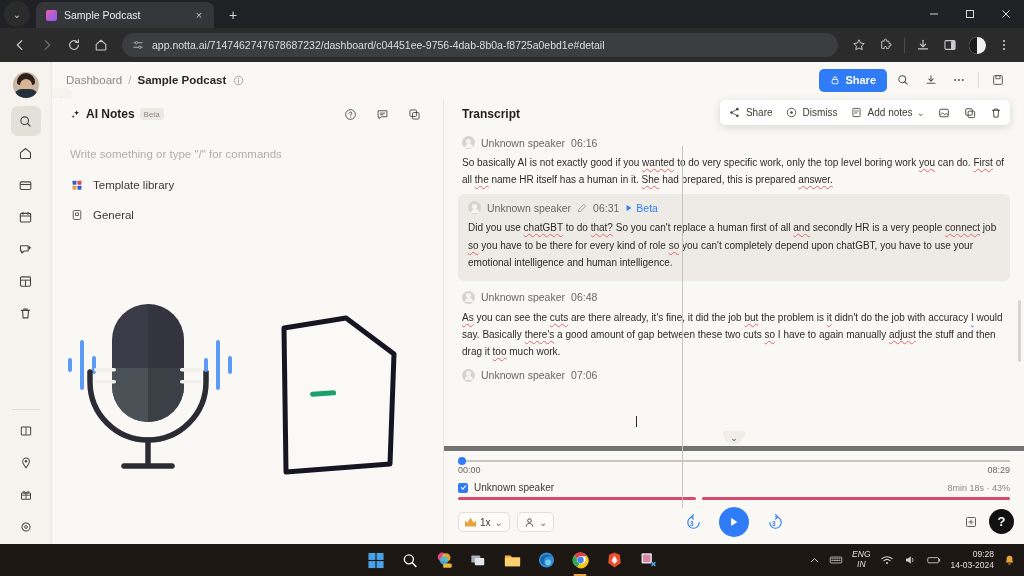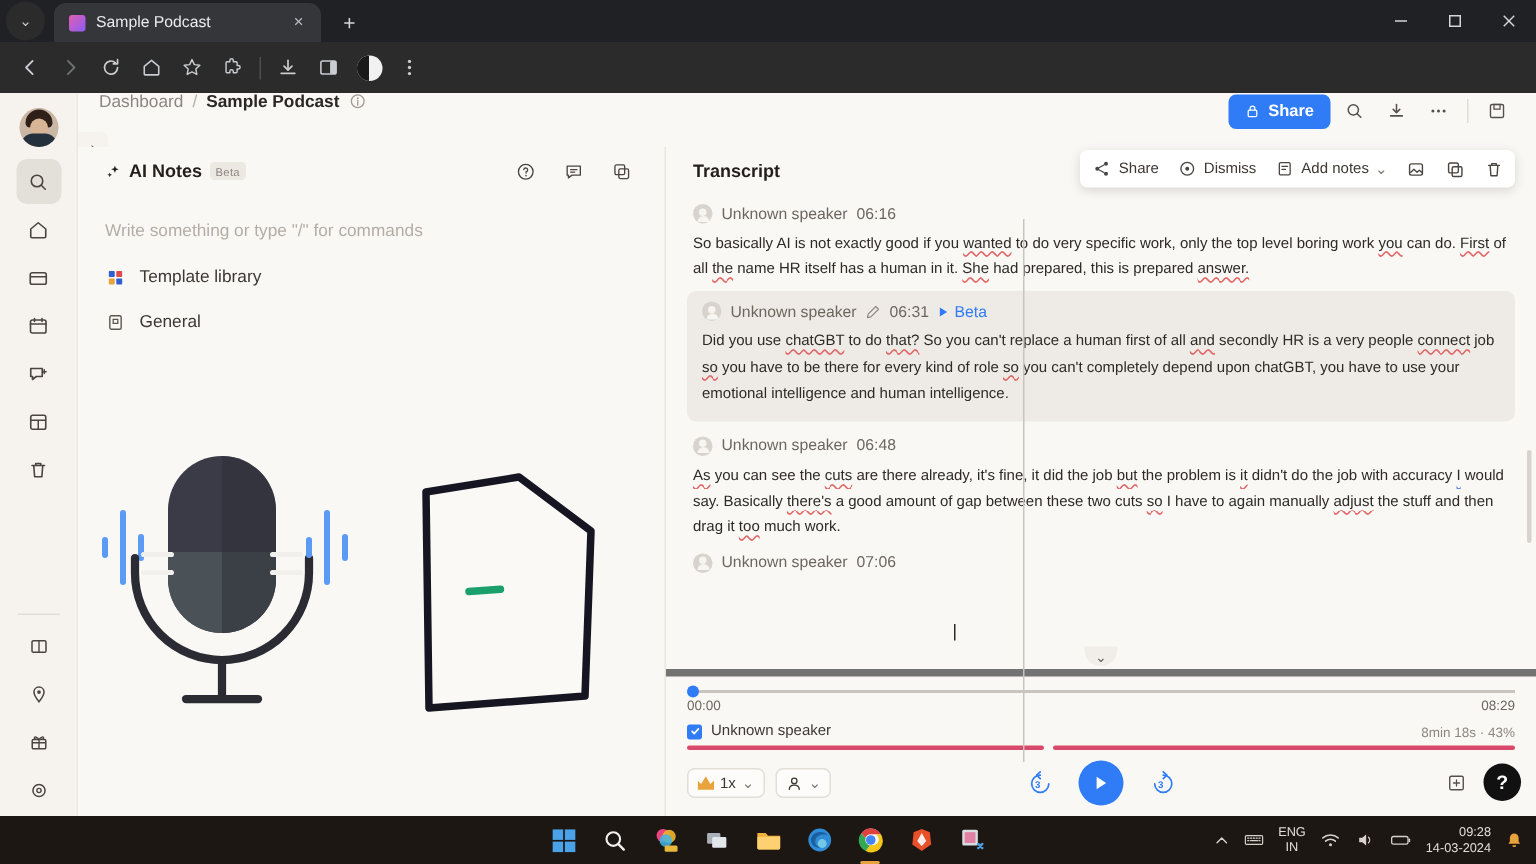--- a/index.html
+++ b/index.html
@@ -52,21 +52,21 @@
   .rail-div { width:28px; height:1px; background:#e2ddd6; margin:6px 0; }
 
   .collapse-btn {
     position:absolute; left:52px; top:26px; width:20px; height:22px;
     display:flex; align-items:center; justify-content:center; color:#8a837b; font-size:11px;
     background:#f6f3ef; border-radius:0 5px 5px 0;
   }
 
   .content { flex:1; display:flex; flex-direction:column; min-width:0; }
 
-  .apphead { height:36px; display:flex; align-items:flex-start; padding:0 14px; background:#faf8f5; }
+  .apphead { height:36px; display:flex; align-items:center; padding:0 14px; background:#faf8f5; }
   .crumb { font-size:11.5px; color:#8c8680; }
   .crumb-sep { font-size:11.5px; color:#b6b0a8; margin:0 6px; }
   .crumb-cur { font-size:11.5px; color:#2b2724; font-weight:bold; }
   .info-ico { margin-left:7px; color:#a29b93; display:flex; }
   .head-right { margin-left:auto; display:flex; align-items:center; gap:4px; }
   .share-btn {
     height:23px; background:#2f7cf6; color:#fff; border-radius:5px; display:flex; align-items:center;
     gap:5px; padding:0 11px; font-size:11px; font-weight:bold;
   }
   .head-ico { width:24px; height:24px; display:flex; align-items:center; justify-content:center; color:#55504b; }
@@ -152,21 +152,21 @@
   .rc-ico { width:20px; height:20px; display:flex; align-items:center; justify-content:center; color:#55504b; }
   .helpbtn { position:absolute; right:10px; bottom:10px; width:25px; height:25px; border-radius:50%; background:#111; color:#fff; display:flex; align-items:center; justify-content:center; font-size:13px; font-weight:bold; }
 
   
   .taskbar { position:absolute; left:0; bottom:0; width:1024px; height:32px; background:#1c1713; display:flex; align-items:center; }
   .tb-center { position:absolute; left:50%; transform:translateX(-50%); display:flex; align-items:center; gap:13px; }
   .tbi { width:21px; height:21px; display:flex; align-items:center; justify-content:center; position:relative; }
   .tbi.on::after { content:""; position:absolute; bottom:-5px; left:4px; width:13px; height:2px; background:#e8a33d; border-radius:1px; }
   .tray { position:absolute; right:8px; display:flex; align-items:center; gap:9px; color:#d8d2cb; }
   .tray-ico { display:flex; align-items:center; justify-content:center; color:#d8d2cb; }
-  .lang { font-size:8.5px; line-height:1.15; text-align:center; color:#e3ddd6; }
+  .lang { font-size:8.5px; line-height:1.15; text-align:center; color:#e3ddd6;font-style:italic; }
   .clock { font-size:8.5px; line-height:1.3; text-align:right; color:#e3ddd6; }
   .bell { color:#e8a33d; }
 </style>
 </head>
 <body>
 
 <div id="root">
 
   <div class="tabstrip">
     <div class="tab-caret">⌄</div>
@@ -210,20 +210,31 @@
     <div class="tb-btn">
       <svg width="14" height="14" viewBox="0 0 16 16">
           <path d="M13 8a5 5 0 1 1-1.6-3.6" fill="none" stroke="currentColor" stroke-width="1.3" stroke-linecap="round"></path>
           <path d="M13 2v3.2h-3.2" fill="none" stroke="currentColor" stroke-width="1.3" stroke-linecap="round" stroke-linejoin="round"></path>
         </svg>
     </div>
     <div class="tb-btn">
       <svg width="14" height="14" viewBox="0 0 16 16">
           <path d="M2.5 7.2L8 2.6l5.5 4.6V13a.6.6 0 0 1-.6.6H3.1a.6.6 0 0 1-.6-.6z" fill="none" stroke="currentColor" stroke-width="1.2" stroke-linejoin="round"></path>
         </svg>
+    </div>
+    <div class="omnibox">
+      <span class="omni-ico">
+        <svg width="12" height="12" viewBox="0 0 16 16">
+            <line x1="2" y1="5" x2="14" y2="5" stroke="currentColor" stroke-width="1.2"></line>
+            <line x1="2" y1="11" x2="14" y2="11" stroke="currentColor" stroke-width="1.2"></line>
+            <circle cx="6" cy="5" r="1.6" fill="#3b3d40" stroke="currentColor" stroke-width="1.1"></circle>
+            <circle cx="10.5" cy="11" r="1.6" fill="#3b3d40" stroke="currentColor" stroke-width="1.1"></circle>
+          </svg>
+      </span>
+      <span class="omni-url">app.notta.ai/7147462747678687232/dashboard/c04451ee-9756-4dab-8b0a-f8725a0ebd1e#detail</span>
     </div>
     <div class="tb-btn">
       <svg width="14" height="14" viewBox="0 0 16 16">
           <path d="M8 2l1.8 3.8 4.2.5-3.1 2.9.8 4.1L8 11.4 4.3 13.3l.8-4.1L2 6.3l4.2-.5z" fill="none" stroke="currentColor" stroke-width="1.1" stroke-linejoin="round"></path>
         </svg>
     </div>
     <div class="tb-btn">
       <svg width="14" height="14" viewBox="0 0 16 16">
           <path d="M6 2.6a1.3 1.3 0 0 1 2.6 0V3.6h2.2c.4 0 .7.3.7.7v2.2h1a1.3 1.3 0 0 1 0 2.6h-1v2.2c0 .4-.3.7-.7.7H8.6v-1a1.3 1.3 0 0 0-2.6 0v1H3.8a.7.7 0 0 1-.7-.7V4.3c0-.4.3-.7.7-.7H6z" fill="none" stroke="currentColor" stroke-width="1.1" stroke-linejoin="round"></path>
         </svg>

